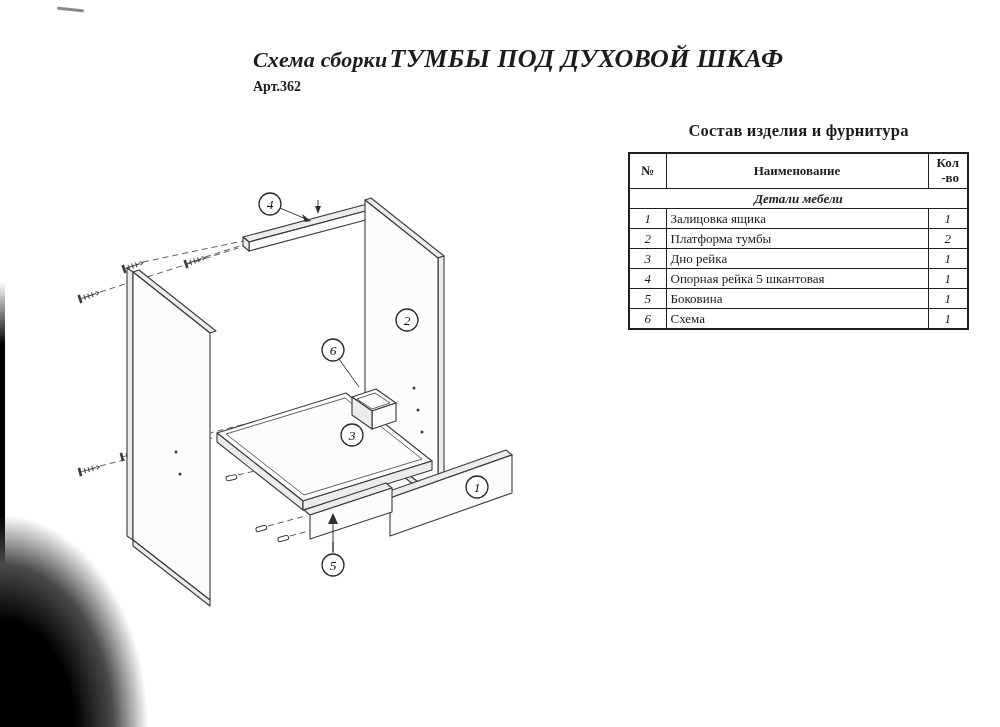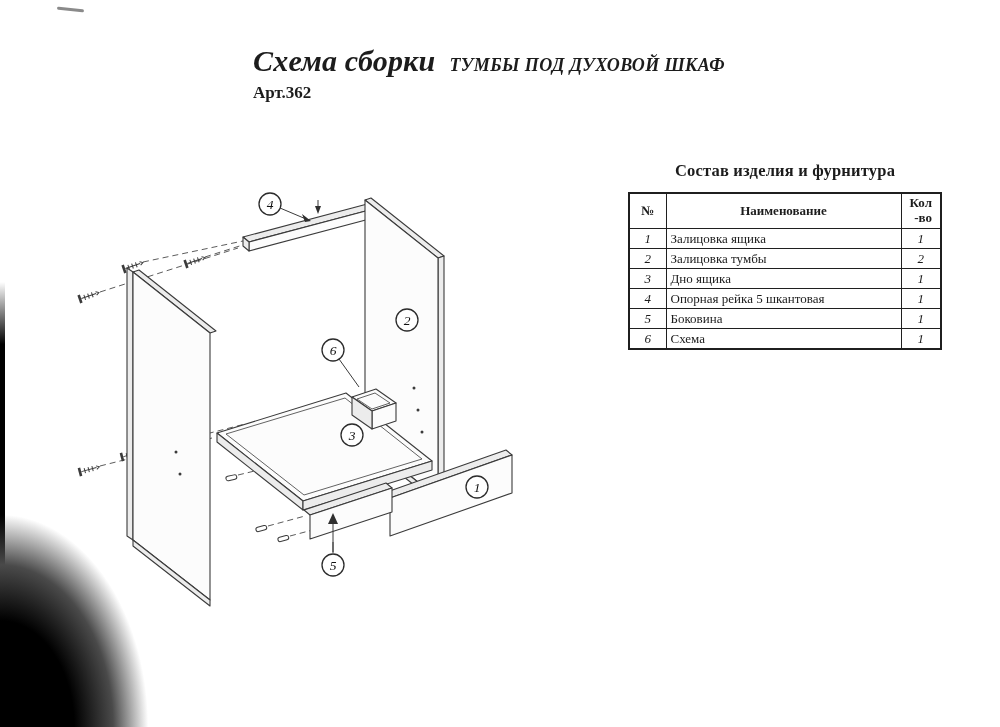--- a/index.html
+++ b/index.html
@@ -5,26 +5,26 @@
   html,body { margin:0; padding:0; background:#e8e8e8; }
   .page {
     position:relative; width:1000px; height:727px; margin:0 auto;
     background:#ffffff; overflow:hidden;
     font-family:"Liberation Serif", serif; color:#1c1c1c;
   }
 
   
   .titles { position:absolute; left:253px; top:44px; }
   .title-line { font-weight:bold; font-style:italic; white-space:nowrap; }
-  .title-prefix { font-size:30px; letter-spacing:.2px; }
-  .title-main { font-size:18px; margin-left:14px; letter-spacing:.4px; }
-  .article { font-size:17px; font-weight:bold; margin-top:5px; }
-
-  
-  .table-wrap { position:absolute; left:628px; top:120px; width:314px;margin-top:40px; }
+  .title-prefix { font-size:22px; letter-spacing:.2px; }
+  .title-main { font-size:26px; margin-left:2px; letter-spacing:.4px; }
+  .article { font-size:14px; font-weight:bold; margin-top:5px; }
+
+  
+  .table-wrap { position:absolute; left:628px; top:120px; width:341px; }
   .table-title { text-align:center; font-weight:bold; font-size:16.5px; line-height:22px; margin-bottom:10px; letter-spacing:.2px; }
   table.parts { width:100%; border-collapse:collapse; border:2px solid #1f1f1f; table-layout:fixed; }
   table.parts th, table.parts td { border:1px solid #1f1f1f; font-size:13px; padding:0 4px; overflow:hidden; white-space:nowrap; }
   table.parts thead th { font-weight:bold; text-align:center; height:34px; vertical-align:middle; }
   .qty-head { line-height:1.1; display:inline-block; text-align:right; }
   tr.section-row td { text-align:center; font-weight:bold; font-style:italic; height:19px; }
   tr.part-row td { height:19px; }
   td.num { text-align:center; font-style:italic; }
   td.nm  { padding-left:7px; }
   td.qty { text-align:center; font-style:italic; }
@@ -198,33 +198,36 @@
           <col style="width:40px">
         </colgroup>
       <thead>
         <tr>
           <th>№</th>
           <th>Наименование</th>
           <th><span class="qty-head"><span>Кол</span><br><span>-во</span></span></th>
         </tr>
       </thead>
       <tbody>
+        <tr class="section-row">
+          <td colspan="3">Детали мебели</td>
+        </tr>
         <tr class="part-row">
           <td class="num">1</td>
           <td class="nm">Залицовка ящика</td>
           <td class="qty">1</td>
         </tr>
         <tr class="part-row">
           <td class="num">2</td>
-          <td class="nm">Залицовка тумбы</td>
+          <td class="nm">Платформа тумбы</td>
           <td class="qty">2</td>
         </tr>
         <tr class="part-row">
           <td class="num">3</td>
-          <td class="nm">Дно ящика</td>
+          <td class="nm">Дно рейка</td>
           <td class="qty">1</td>
         </tr>
         <tr class="part-row">
           <td class="num">4</td>
           <td class="nm">Опорная рейка 5 шкантовая</td>
           <td class="qty">1</td>
         </tr>
         <tr class="part-row">
           <td class="num">5</td>
           <td class="nm">Боковина</td>

